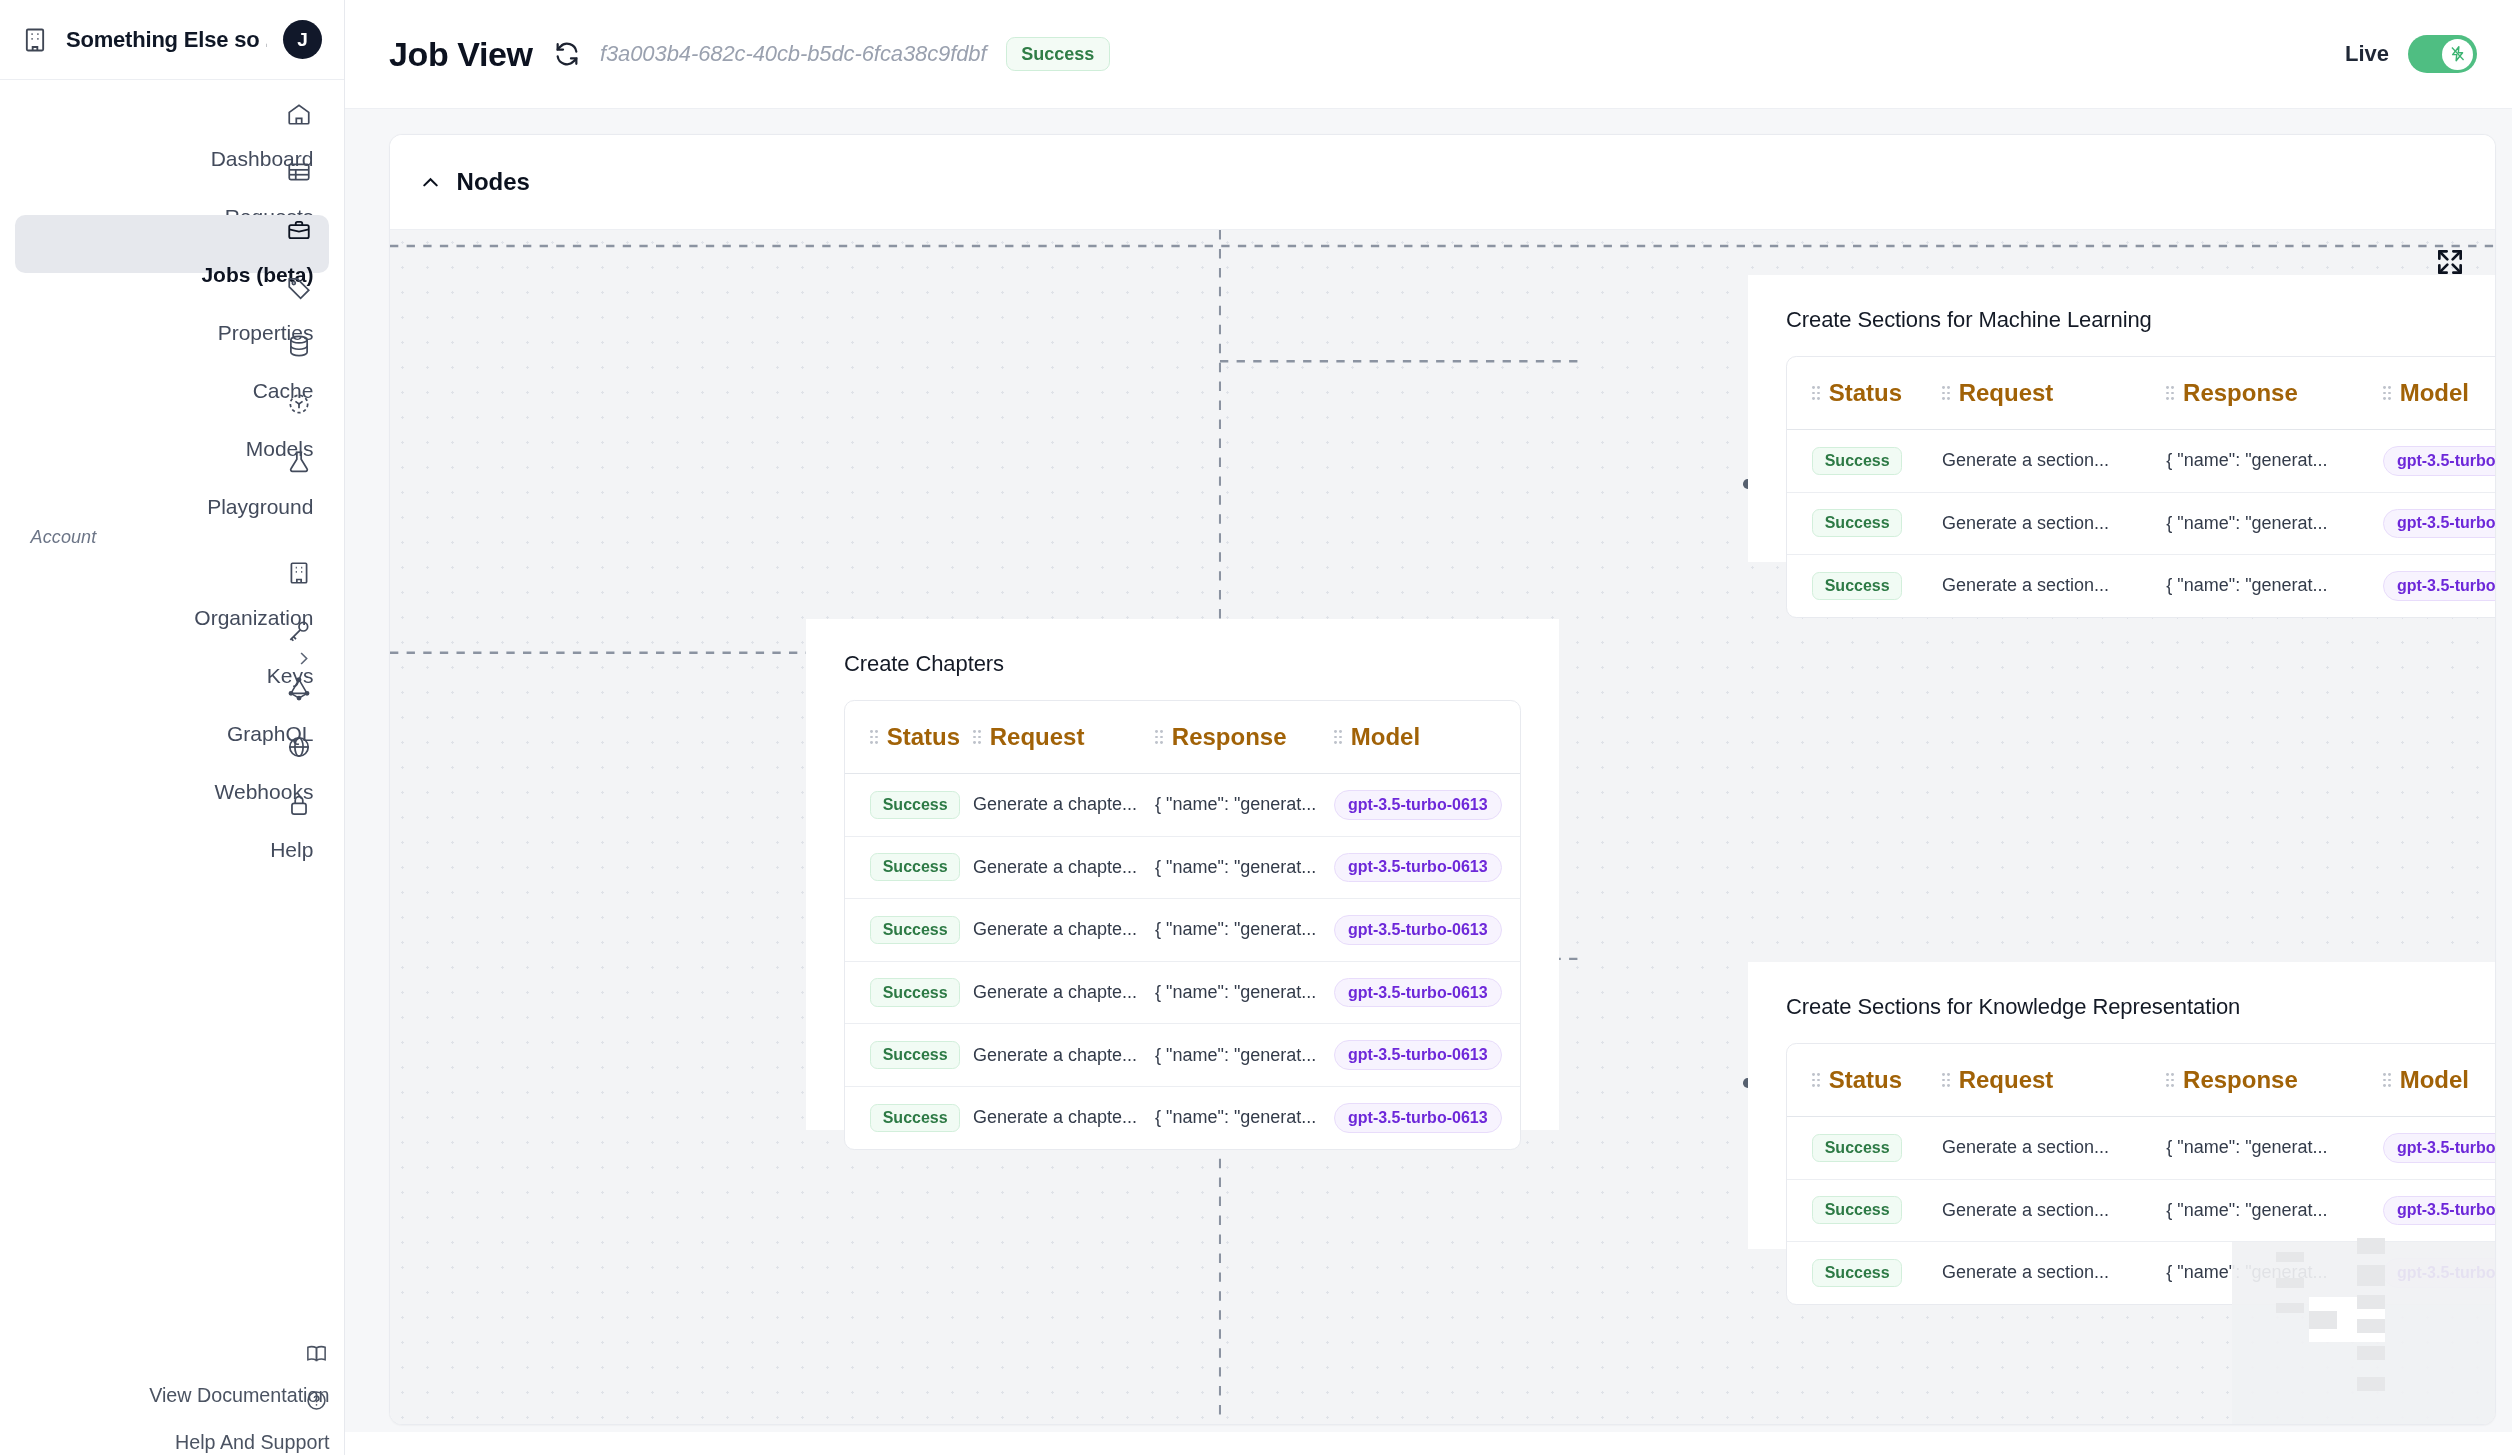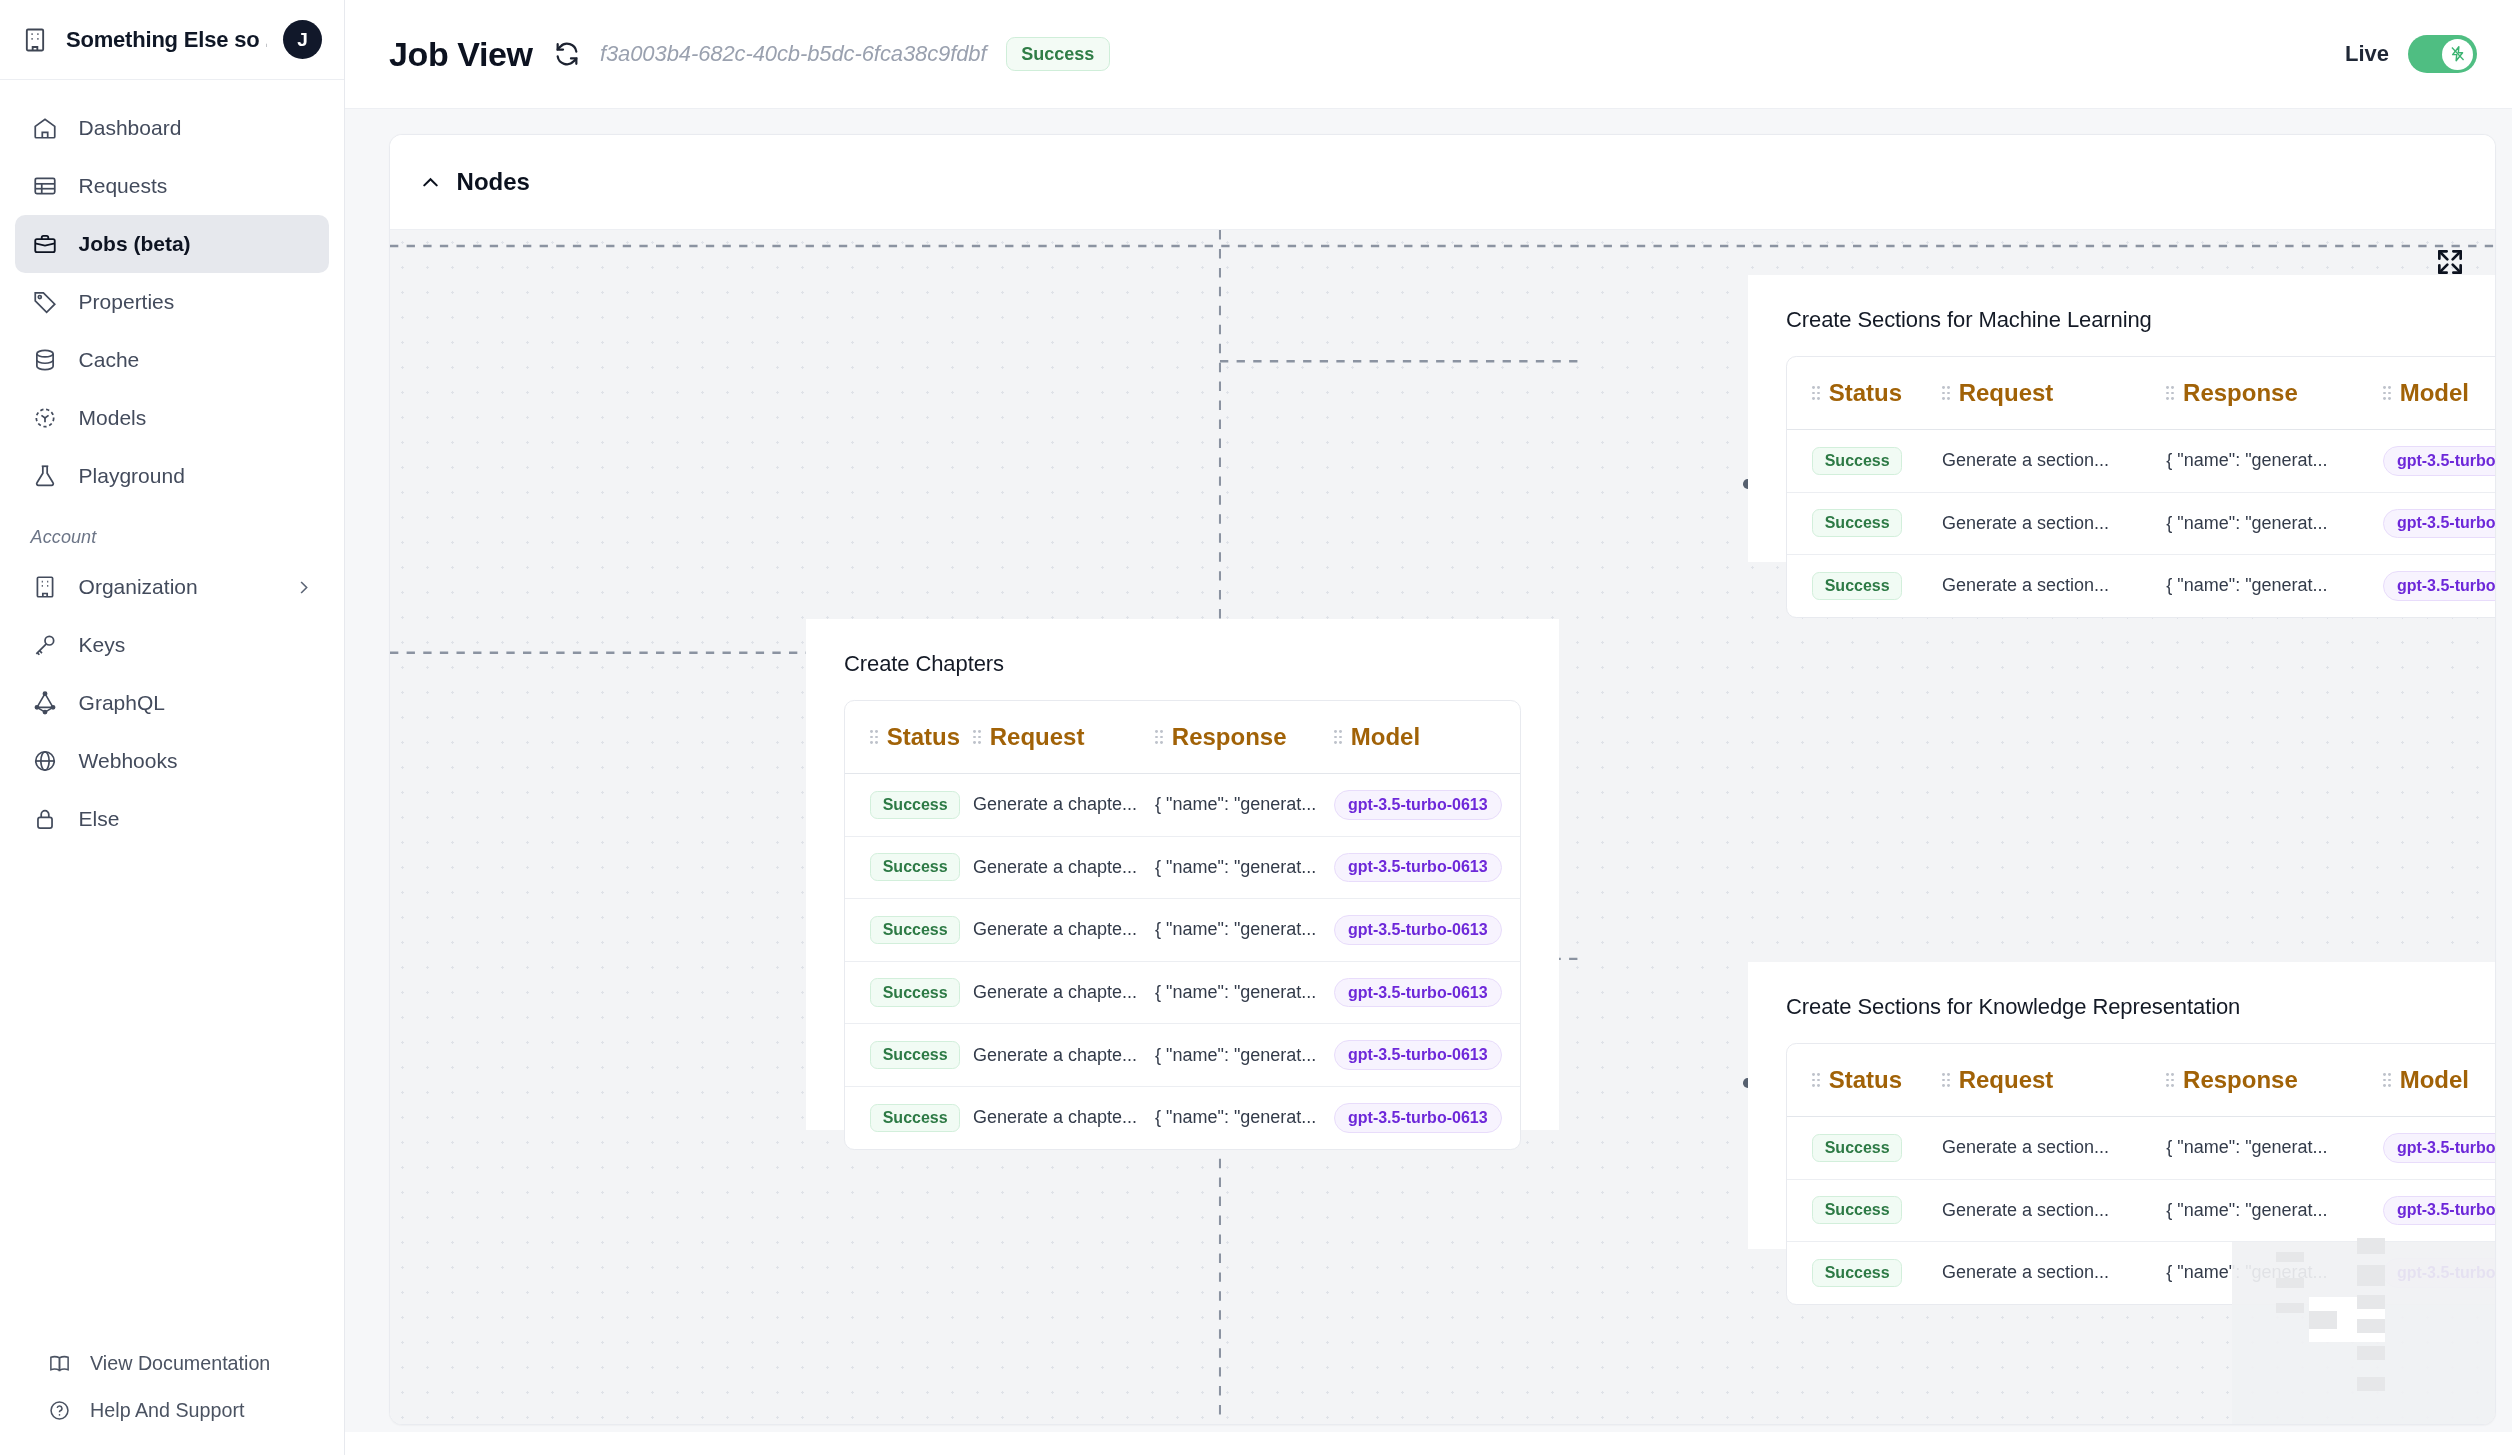--- a/index.html
+++ b/index.html
@@ -31,24 +31,24 @@
     flex: 1;
   }
   .sb-avatar {
     width: 39px; height: 39px; flex: 0 0 39px; border-radius: 50%;
     background: #11182a; color: #ffffff;
     display: flex; align-items: center; justify-content: center;
     font-size: 19px; font-weight: 600;
   }
   .sb-nav { padding: 19px 14.6px 0 14.6px; }
   .sb-item {
-    display: flex; align-items: center; gap: 19px;
+    display: flex; align-items: flex-end; gap: 19px;
     height: 58px; padding: 0 16px; border-radius: 10.2px;
     color: #434b5c; font-size: 21px; font-weight: 500;
-    cursor: pointer; position: relative;
+    cursor: pointer; position: relative; flex-direction: column;
   }
   .sb-item .ic { width: 29px; height: 29px; flex:0 0 29px; display:flex; align-items:center; justify-content:center; }
   .sb-item.active { background: #e6e8ed; color: #0d1321; font-weight: 600; }
   .sb-section-label {
     font-size: 18px; color: #6c7587; font-weight: 500;
     padding: 22px 16px 10.2px 16px; letter-spacing: 0.1px; font-style: italic;
   }
   .sb-chevron { margin-left: auto; color: #5b6475; display:flex; }
   .sb-footer {
     position: absolute; left: 16px; bottom: 22px; width: 100%;
@@ -316,21 +316,21 @@
         <span>Webhooks</span>
       </div>
 
       <div class="sb-item">
         <span class="ic">
           <svg width="26" height="26" viewBox="0 0 24 24" fill="none" stroke="currentColor" stroke-width="1.6">
               <rect x="5.5" y="10.5" width="13" height="10" rx="2"></rect>
               <path d="M8.5 10.5V7.8a3.5 3.5 0 0 1 7 0v2.7"></path>
             </svg>
         </span>
-        <span>Else</span>
+        <span>Help</span>
       </div>
     </nav>
 
     <div class="sb-footer">
       <div class="sb-item">
         <span class="ic">
           <svg width="23" height="23" viewBox="0 0 24 24" fill="none" stroke="currentColor" stroke-width="1.6">
               <path d="M3 5.5c2.8-1 5.7-1 9 .5v13c-3.3-1.5-6.2-1.5-9-.5z"></path>
               <path d="M21 5.5c-2.8-1-5.7-1-9 .5v13c3.3-1.5 6.2-1.5 9-.5z"></path>
             </svg>

